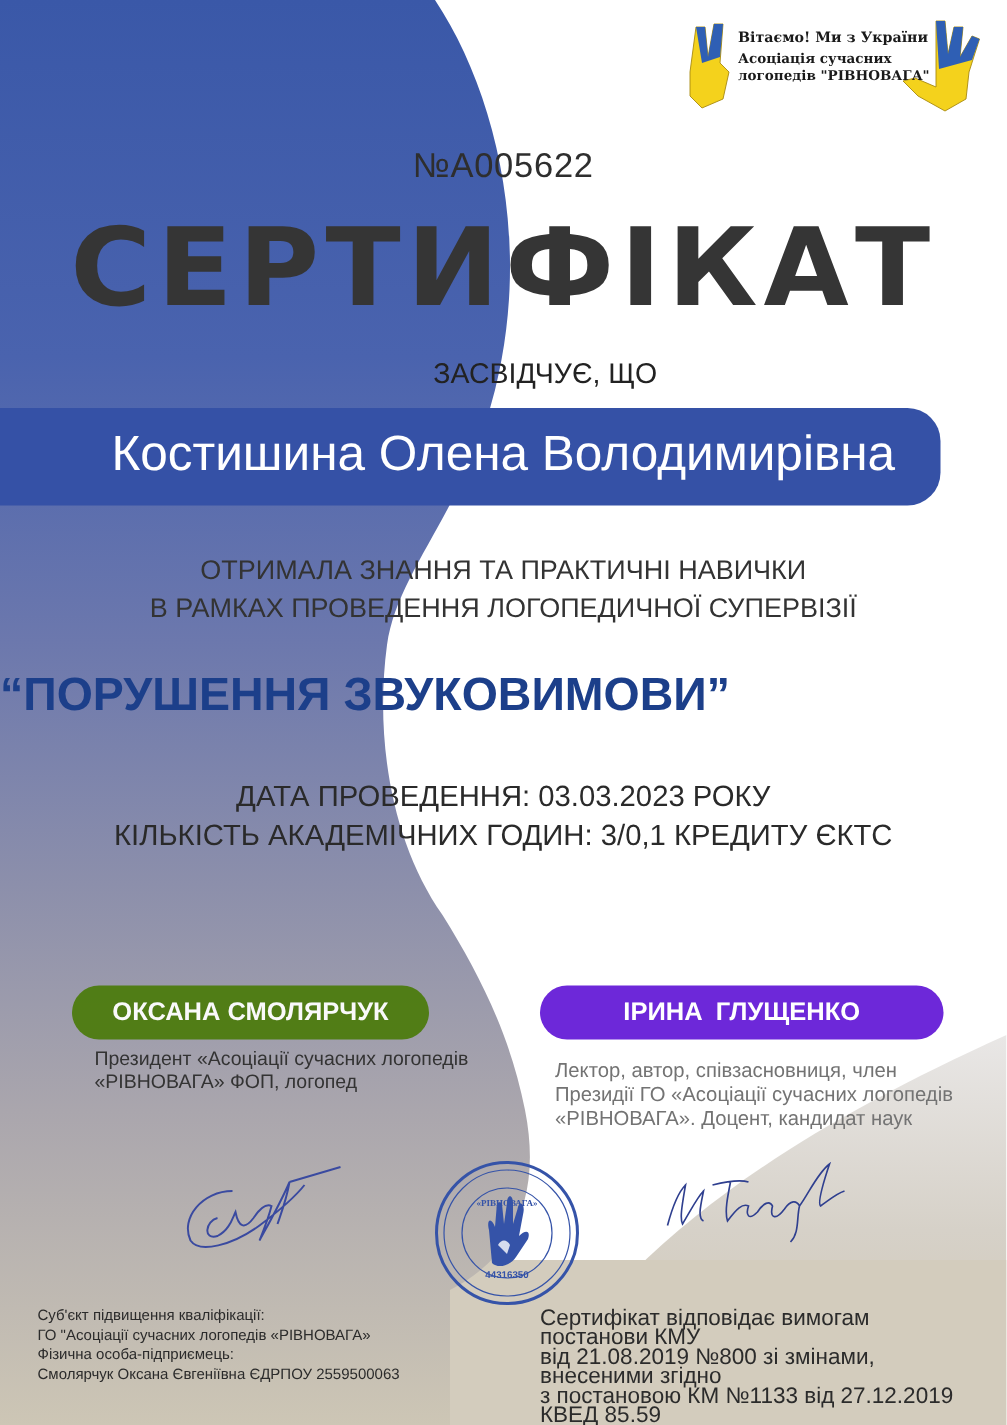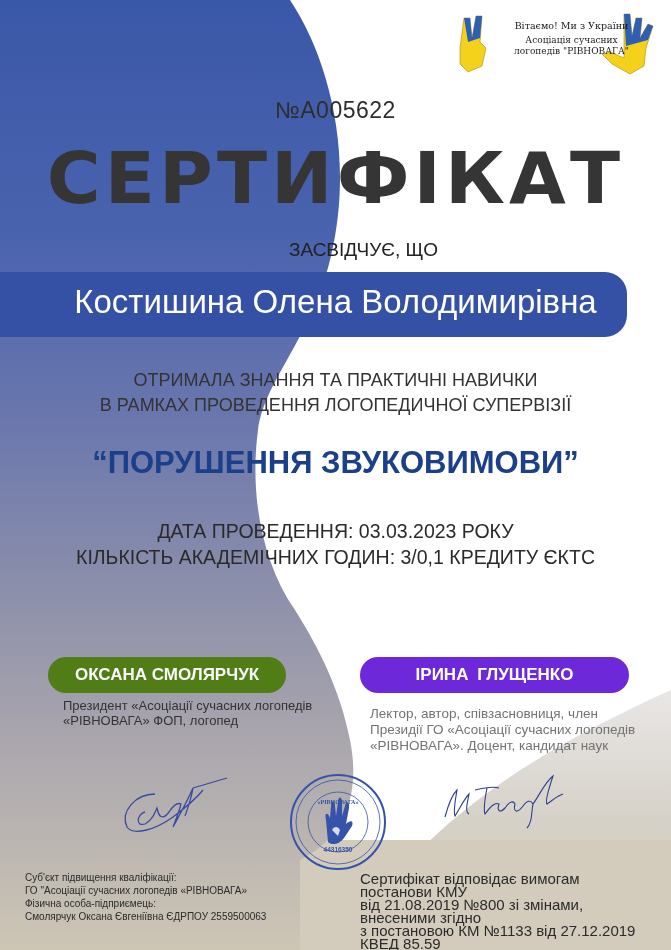--- a/index.html
+++ b/index.html
@@ -1,28 +1,28 @@
 <!DOCTYPE html>
 <html><head>
 <meta charset="utf-8">
 <style>
   html, body { margin:0; padding:0; }
   body { width:671px; height:950px; position:relative; overflow:hidden; background:#ffffff; font-family:"Liberation Sans", sans-serif; }
   .bg { position:absolute; left:0; top:0; width:671px; height:950px; }
   .abs { position:absolute; }
   .logo { left:452px; top:8px; width:210px; height:70px; }
-  .logo-text { position:absolute; left:40px; top:12px; width:135px; text-align:center; font-family:"DejaVu Serif", serif; font-weight:normal; font-size:9px; line-height:11px; color:#1a1a1a;margin-left:12px; }
+  .logo-text { position:absolute; left:40px; top:12px; width:135px; text-align:left; font-family:"DejaVu Serif", serif; font-weight:bold; font-size:9px; line-height:11px; color:#1a1a1a; }
   .logo-text .l1 { display:block; font-size:9.5px; margin-bottom:4px; }
   .cert-no { left:0; width:671px; top:97px; text-align:center; font-size:23px; color:#2e2e2e; letter-spacing:0.5px; }
   .title { left:0; width:671px; top:136px; text-align:center; font-size:72px; font-weight:bold; color:#353535; letter-spacing:4px; font-family:"DejaVu Sans", sans-serif; transform:scaleX(1.02); }
   .certifies { left:0; width:671px; top:239px; text-align:center; font-size:19px; color:#222;margin-left:28px; }
   .name-bar { left:0; top:272px; width:627px; height:65px; background:#3551a6; border-radius:0 22px 22px 0; }
   .name-text { left:0; top:283px; width:671px; text-align:center; font-size:33px; color:#ffffff; }
   .received { left:0; width:671px; top:368px; text-align:center; font-size:18px; line-height:25px; color:#333; }
-  .topic { left:0; width:671px; top:445px; text-align:center; font-size:31px; font-weight:bold; color:#1c3f8a; }
+  .topic { left:0; width:671px; top:445px; text-align:left; font-size:31px; font-weight:bold; color:#1c3f8a; }
   .dates { left:0; width:671px; top:518px; text-align:center; font-size:19.5px; line-height:26px; color:#2a2a2a; }
   .pill-left { left:48px; top:657px; width:238px; height:36px; background:#4d7c0f; border-radius:18px; opacity:0.95; }
   .pill-left span { display:block; text-align:center; line-height:36px; color:#fff; font-weight:bold; font-size:17px; }
   .pill-right { left:360px; top:657px; width:269px; height:36px; background:#6d28d9; border-radius:18px; }
   .pill-right span { display:block; text-align:center; line-height:36px; color:#fff; font-weight:bold; font-size:17px; word-spacing:4px; }
   .desc-left { left:63px; top:698px; width:260px; font-size:13px; line-height:15px; color:#333; }
   .desc-right { left:370px; top:706px; width:270px; font-size:13.5px; line-height:16px; color:#737373; }
   .stamp { left:288px; top:772px; width:100px; height:100px; }
   .sign1 { left:115px; top:772px; width:115px; height:65px; }
   .sign2 { left:435px; top:772px; width:135px; height:60px; }

